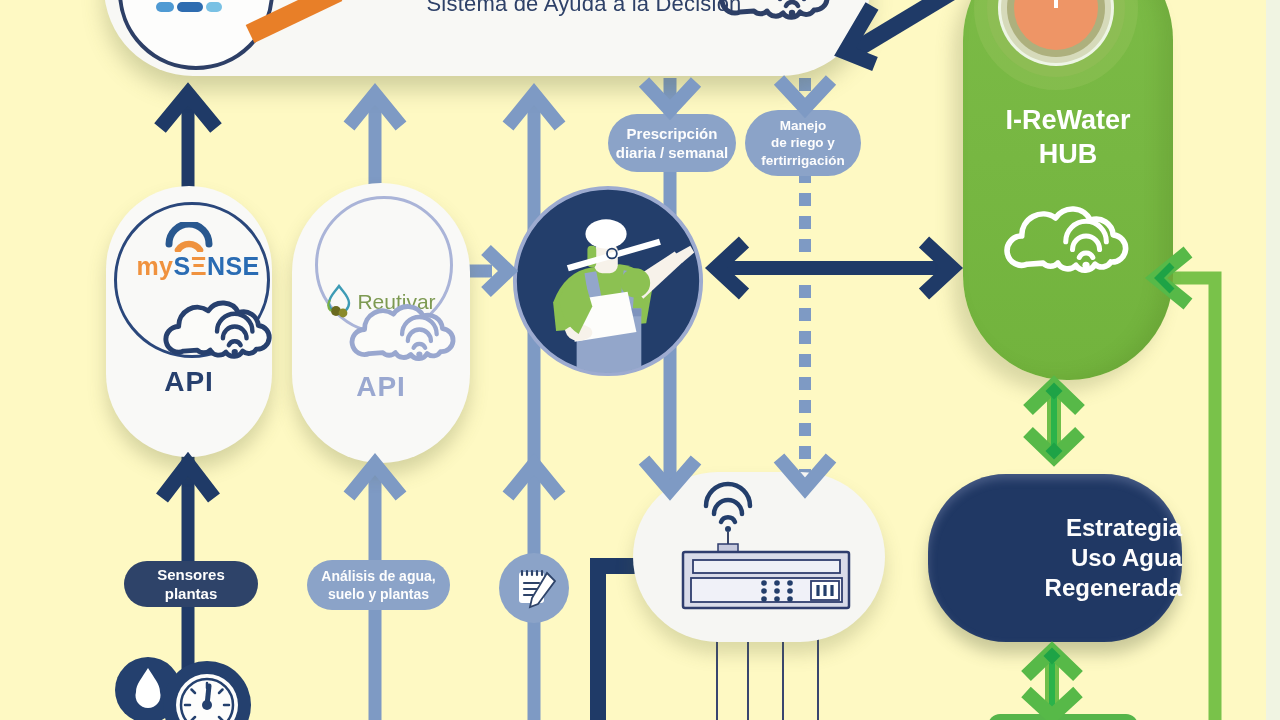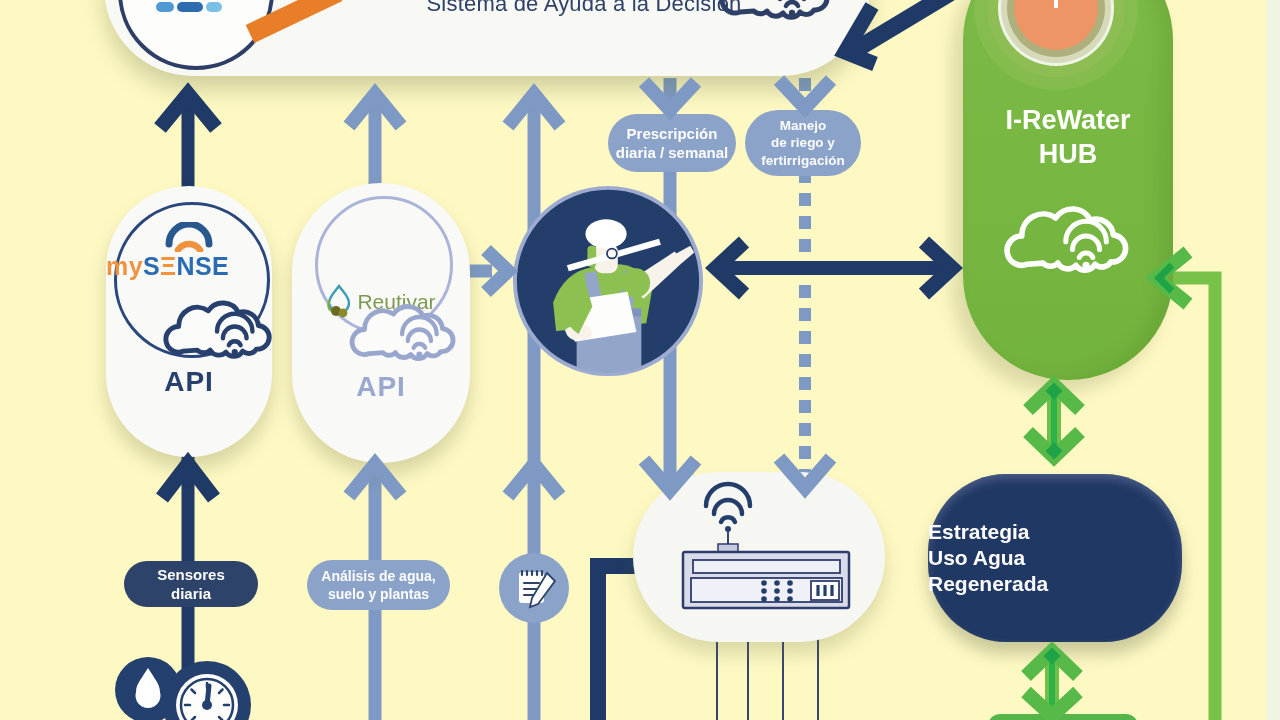--- a/index.html
+++ b/index.html
@@ -15,21 +15,21 @@
   .sad-logo{left:34px;top:84px;display:flex;gap:3px;align-items:flex-end;}
   .sad-logo span{display:block;border-radius:5px;height:10px;}
   .sad-title{left:250px;top:93px;width:460px;text-align:center;font-size:22px;
     font-weight:500;color:#2e4168;letter-spacing:.2px;white-space:nowrap;}
   .pill{background:#f9f9f7;box-shadow:0 12px 18px rgba(95,105,60,.25);}
   .pill-mysense{left:106px;top:186px;width:166px;height:271px;border-radius:83px;}
   .pill-reutivar{left:292px;top:183px;width:178px;height:280px;border-radius:89px;}
   .ring-circle{border-radius:50%;}
   .my-circle{left:8px;top:16px;width:150px;height:150px;border:3.5px solid #2a477b;}
   .re-circle{left:23px;top:13px;width:132px;height:132px;border:3px solid #aab4d8;}
-  .my-brand{left:0;top:66px;width:184px;text-align:left;font-size:25px;font-weight:800;letter-spacing:.4px;}
+  .my-brand{left:0;top:66px;width:184px;text-align:center;font-size:25px;font-weight:800;letter-spacing:.4px;}
   .api{width:100%;text-align:center;font-size:28px;font-weight:800;letter-spacing:1px;}
   .api-my{left:0;top:180px;color:#27406e;}
   .api-re{left:0;top:188px;color:#9aa8d0;}
   .re-brand{left:10px;top:64px;width:158px;display:flex;align-items:center;justify-content:center;gap:5px;
     font-size:21px;color:#7d9a52;margin-top:37px;}
   
   .lbl{display:flex;flex-direction:column;align-items:center;justify-content:center;
     color:#fdfdfd;font-weight:600;line-height:1.3;text-align:right;}
   .lbl-steel{background:#8ba3c8;}
   .lbl-navy{background:#2e4369;}
@@ -43,22 +43,22 @@
     box-shadow:-10px 12px 18px rgba(90,100,60,.22), inset -12px 0 18px rgba(70,110,30,.18);}
   .hub-orange{left:51px;top:30px;width:84px;height:84px;border-radius:50%;background:#ee9566;
     box-shadow:0 0 0 7px rgba(125,125,50,.45),0 0 0 13px rgba(168,168,105,.35),
                0 0 0 16px rgba(255,255,255,.85),0 0 0 27px rgba(150,190,90,.5),
                0 0 0 40px rgba(160,200,100,.3);}
   .hub-orange i{position:absolute;left:40px;top:12px;width:3.5px;height:30px;background:#fff;}
   .hub-title{left:0;top:168px;width:210px;text-align:center;color:#fff;font-weight:700;
     font-size:27px;line-height:1.25;}
   .estrategia{left:928px;top:474px;width:254px;height:168px;border-radius:78px;background:#203864;
     box-shadow:inset 0 5px 10px rgba(190,200,235,.25),0 12px 16px rgba(80,90,55,.3);
-    display:flex;flex-direction:column;align-items:flex-start;justify-content:center;
-    color:#fdfdfd;font-size:21px;font-weight:700;line-height:1.25;}
+    display:flex;flex-direction:column;align-items:flex-end;justify-content:center;
+    color:#fdfdfd;font-size:24px;font-weight:700;line-height:1.25;}
   
   .router-cloud{left:633px;top:472px;width:252px;height:170px;border-radius:85px;
     background:#f6f6f3;box-shadow:0 12px 18px rgba(95,105,60,.22);}
   .green-sliver{left:988px;top:714px;width:150px;height:12px;border-radius:12px 12px 0 0;background:#56b54a;}
   .strip-right{left:1266px;top:0;width:14px;height:720px;background:#f0f4e2;}
   .z2{z-index:2}.z3{z-index:3}.z4{z-index:4}
 </style>
 </head>
 <body>
 
@@ -182,21 +182,21 @@
     <div>Prescripción</div>
     <div>diaria / semanal</div>
   </div>
   <div class="abs lbl lbl-steel lbl-manejo z3">
     <div>Manejo</div>
     <div>de riego y</div>
     <div>fertirrigación</div>
   </div>
   <div class="abs lbl lbl-navy lbl-sensores z3">
     <div>Sensores</div>
-    <div>diaria</div>
+    <div>plantas</div>
   </div>
   <div class="abs lbl lbl-steel lbl-analisis z3">
     <div>Análisis de agua,</div>
     <div>suelo y plantas</div>
   </div>
 
   <div class="abs hub z3">
     <div class="abs hub-orange">
         <i></i>
       </div>

